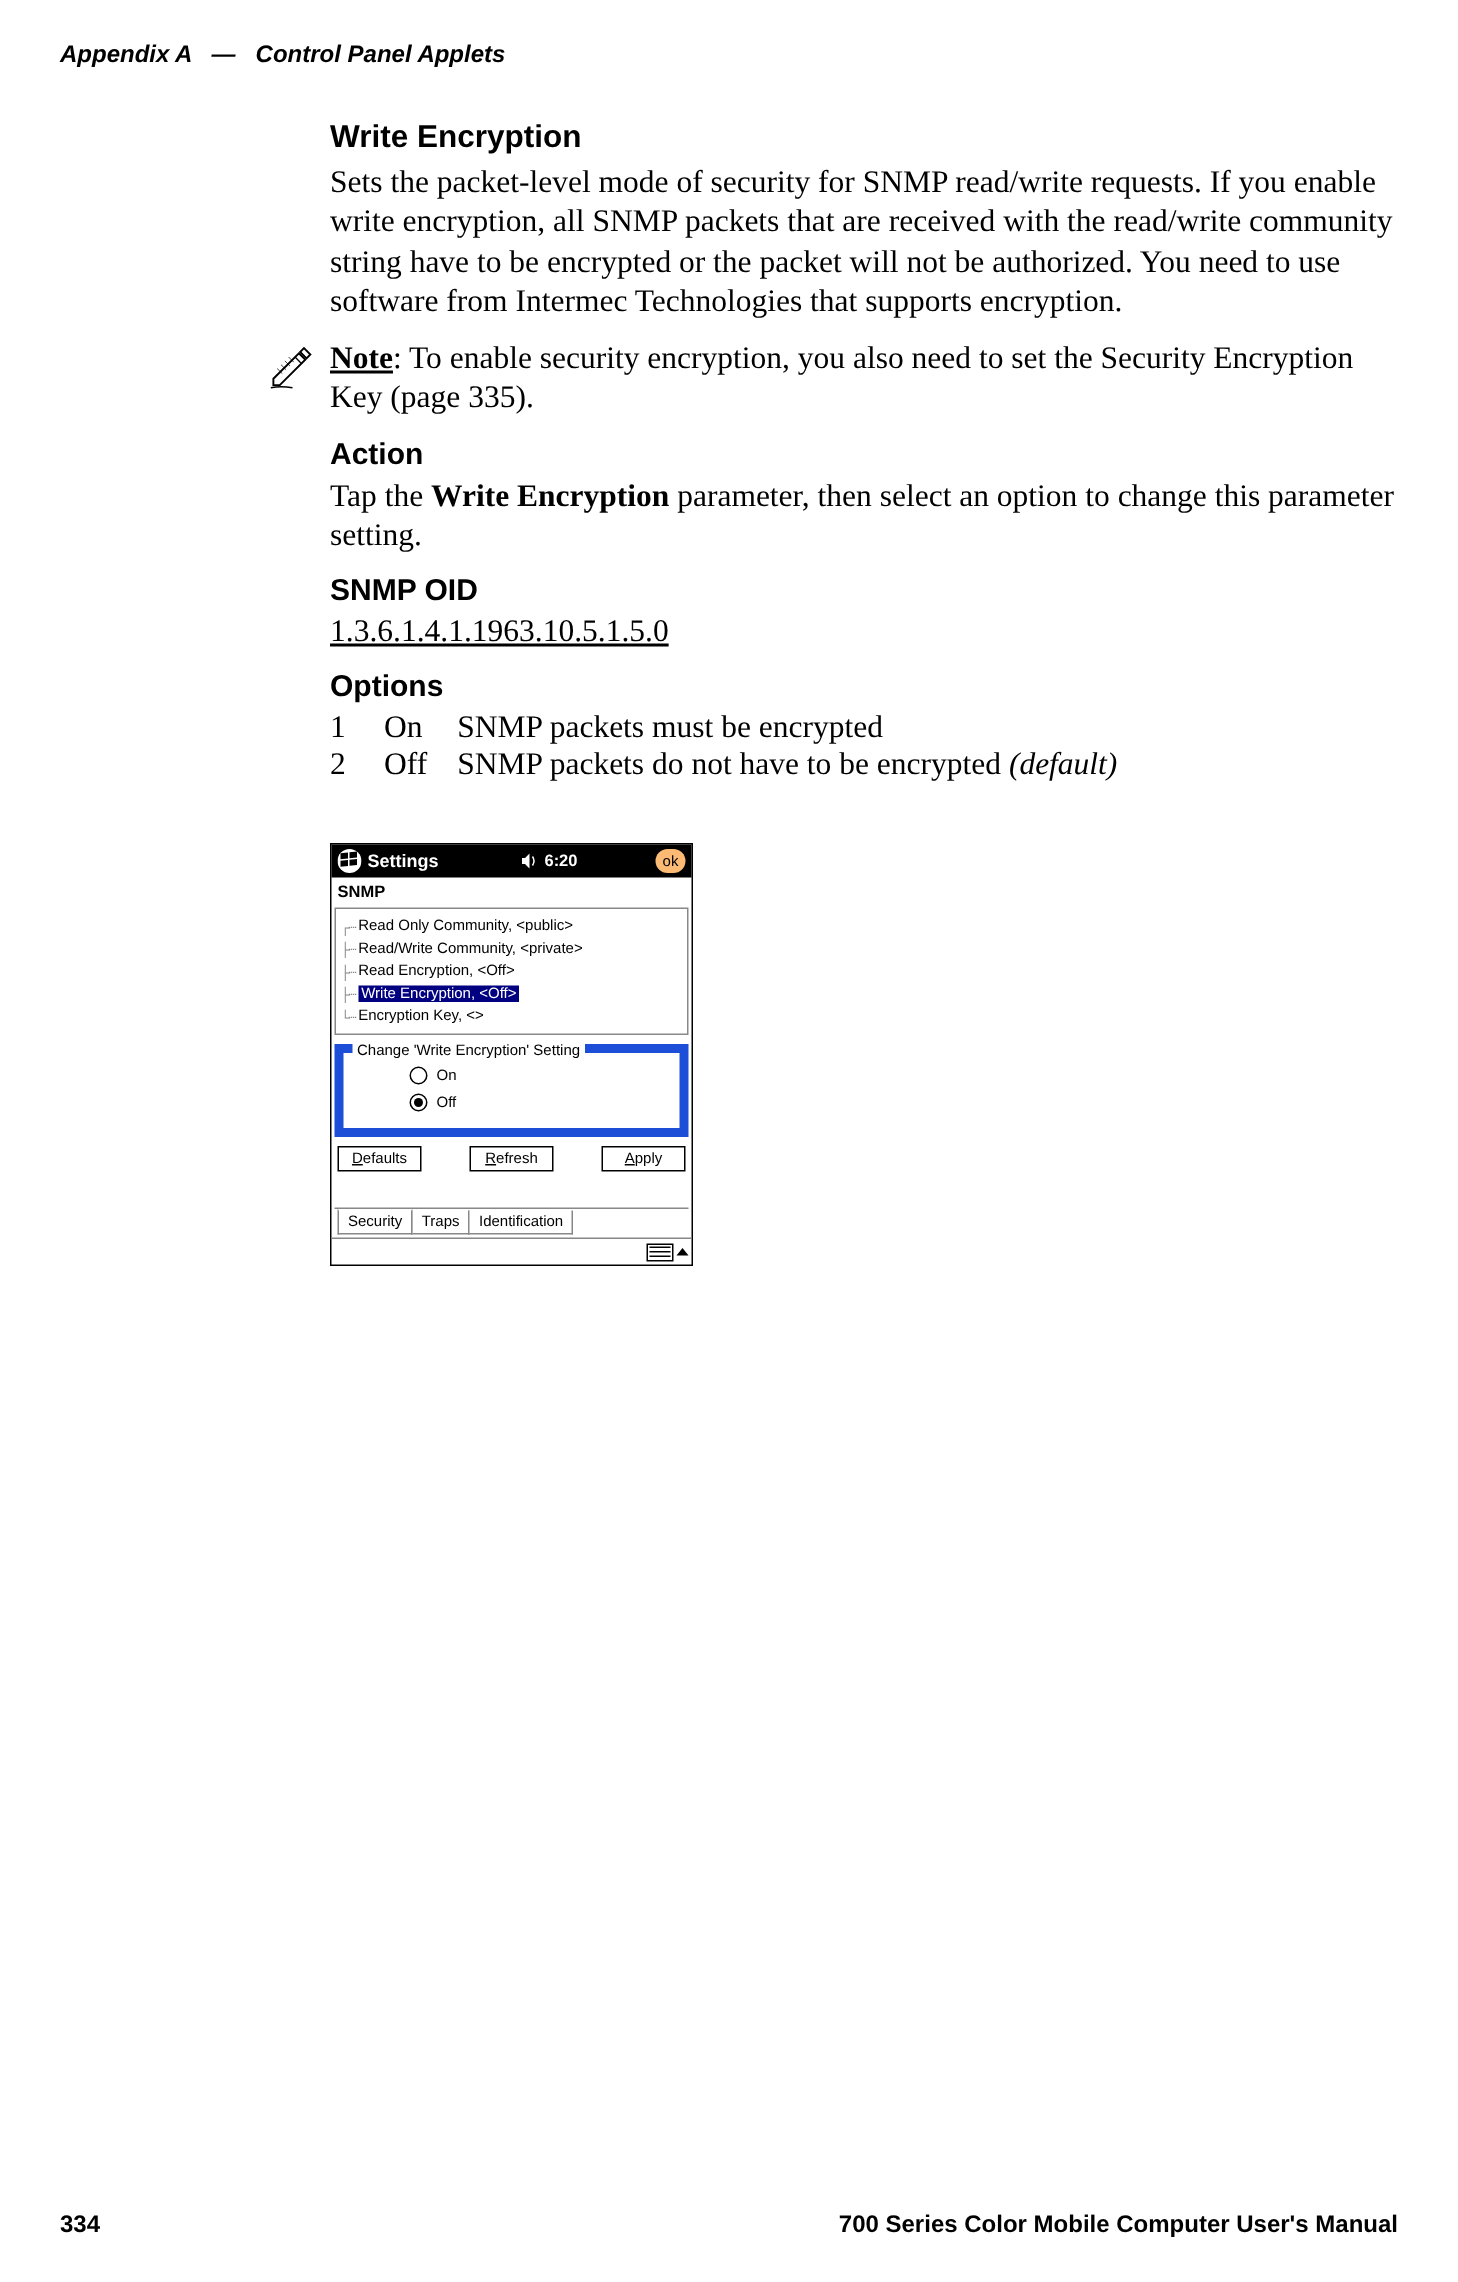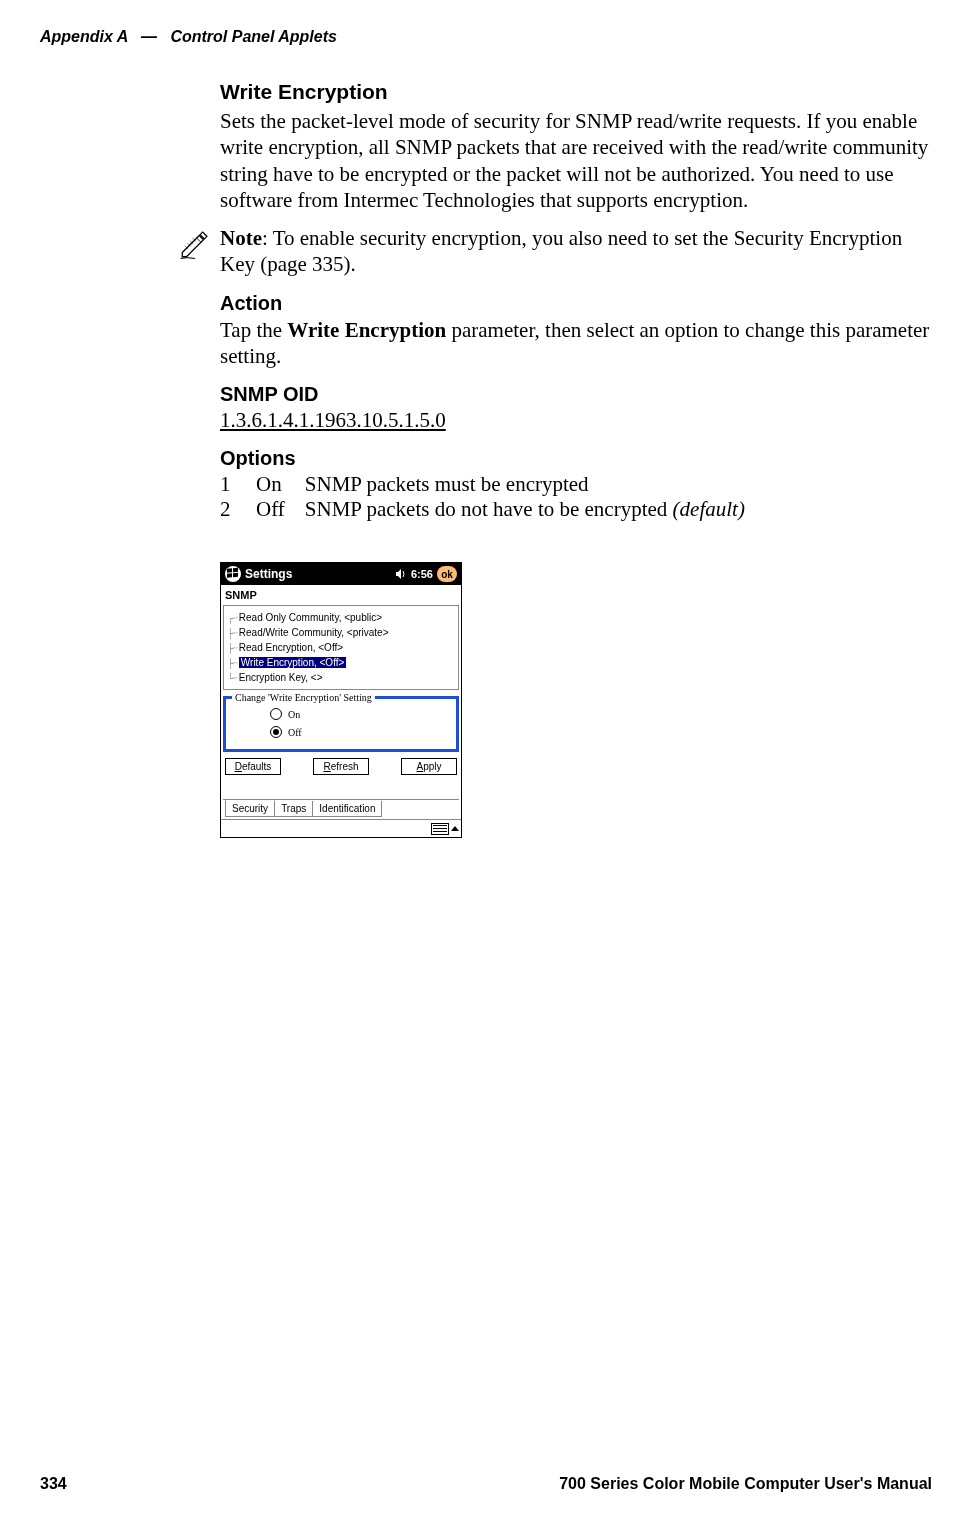--- a/index.html
+++ b/index.html
@@ -65,20 +65,21 @@
     }
     
     .note-text {
       font-family: 'Adobe Garamond Pro', Garamond, Georgia, serif;
       font-size: 21px;
       line-height: 1.25;
     }
     
     .note-text strong {
       font-weight: bold;
+      text-decoration: underline;
     }
     
     .sub-heading {
       font-family: Arial, Helvetica, sans-serif;
       font-weight: bold;
       font-size: 20px;
       margin-top: 10px;
       margin-bottom: 2px;
     }
     
@@ -169,22 +170,23 @@
     
     .pda-titlebar .ok-btn {
       background: #fdba74;
       color: #000;
       border-radius: 9px;
       width: 20px;
       height: 16px;
       display: flex;
       align-items: center;
       justify-content: center;
-      font-weight: bold;
-      font-size: 10px;
+      font-weight: normal;
+      font-size: 10px;
+      margin-left: 48px;
     }
     
     .pda-body {
       padding: 2px;
     }
     
     .pda-app-title {
       font-weight: bold;
       font-size: 11px;
       padding: 2px 2px 4px 2px;
@@ -212,25 +214,24 @@
       white-space: pre;
     }
     
     .tree-item.selected .tree-label {
       background: #000080;
       color: #fff;
       padding: 0 2px;
     }
     
     .groupbox {
-      border: 3px solid #1d4ed8;
+      border: 6px solid #1d4ed8;
       margin-bottom: 6px;
       padding: 6px 8px 8px 8px;
       position: relative;
-      font-family: Liberation Serif, serif;
     }
     
     .groupbox-legend {
       position: absolute;
       top: -7px;
       left: 6px;
       background: #fff;
       padding: 0 3px;
       font-size: 10px;
     }
@@ -413,21 +414,21 @@
           <rect x="2" y="3" width="5" height="4" fill="#000" transform="skewY(-6)"></rect>
           <rect x="8" y="3" width="5" height="4" fill="#000" transform="skewY(-6)"></rect>
           <rect x="2" y="8" width="5" height="4" fill="#000" transform="skewY(-6)"></rect>
           <rect x="8" y="8" width="5" height="4" fill="#000" transform="skewY(-6)"></rect>
         </svg>
         <span class="title-text">Settings</span>
         <svg class="speaker-icon" viewBox="0 0 12 12">
           <path d="M1 4 L3 4 L6 1 L6 11 L3 8 L1 8 Z" fill="#fff"></path>
           <path d="M8 3 Q10 6 8 9" stroke="#fff" fill="none" stroke-width="1"></path>
         </svg>
-        <span class="clock-text">6:56</span>
+        <span class="clock-text">6:20</span>
         <div class="ok-btn">ok</div>
       </div>
 
       <div class="pda-body">
         <div class="pda-app-title">SNMP</div>
 
         <div class="tree-box">
           <div class="tree-item">
             <span class="tree-dots">┌┈</span>
             <span class="tree-label">Read Only Community, &lt;public&gt;</span>

